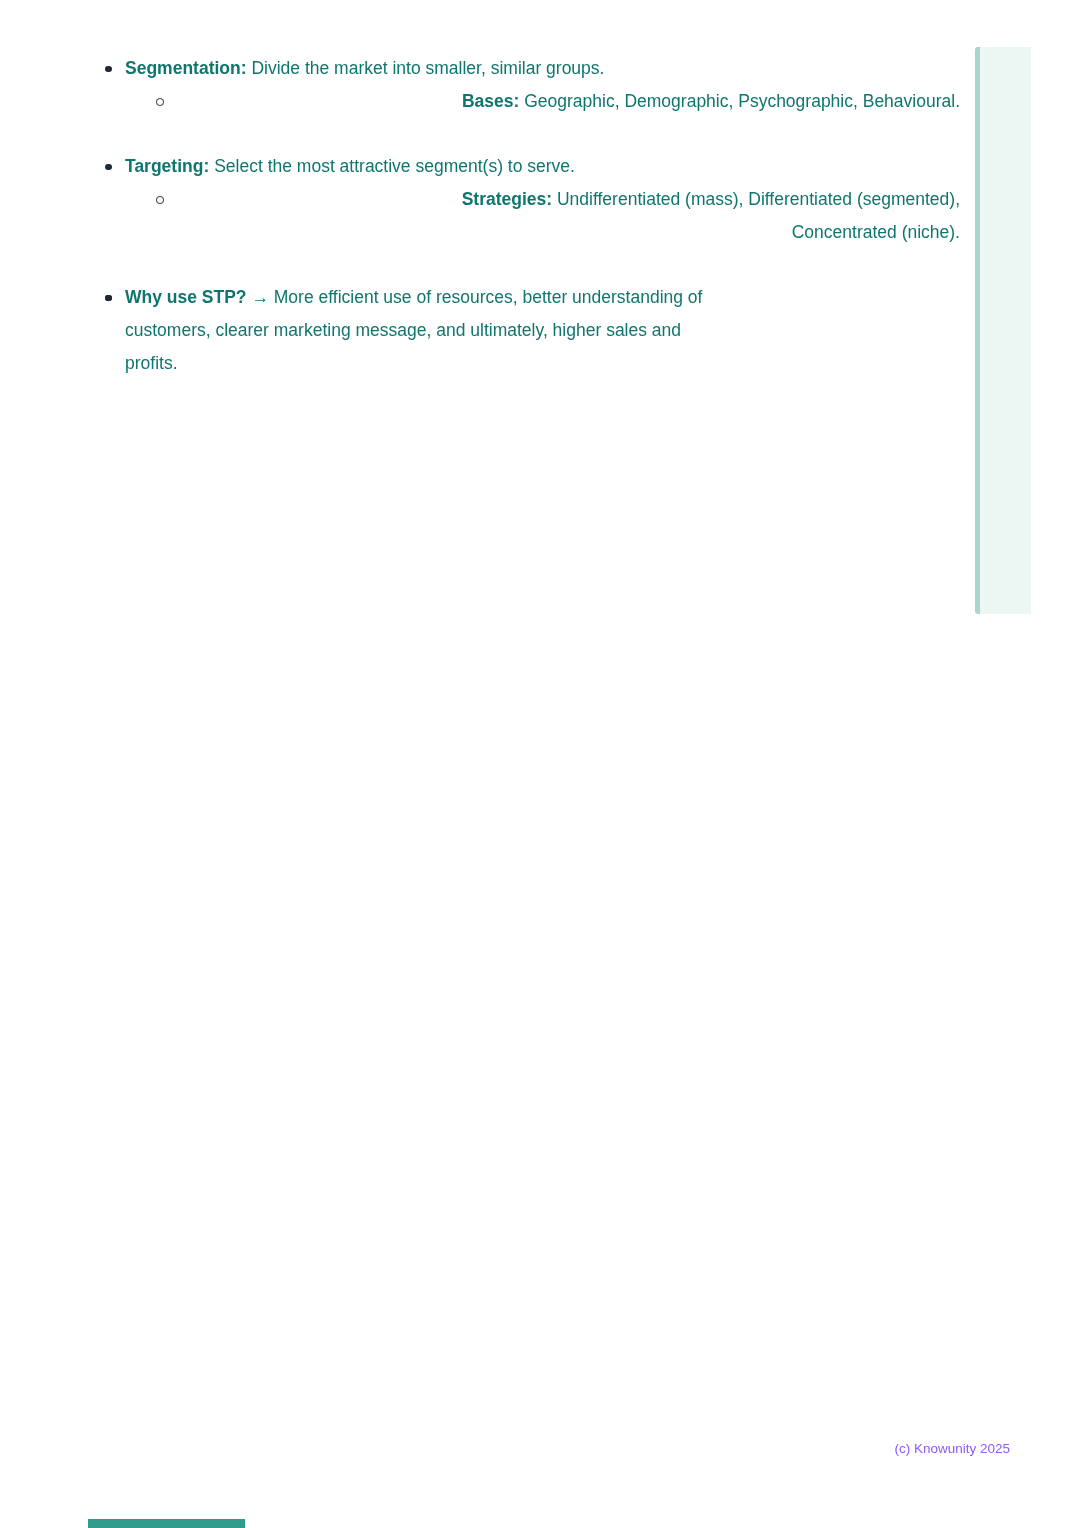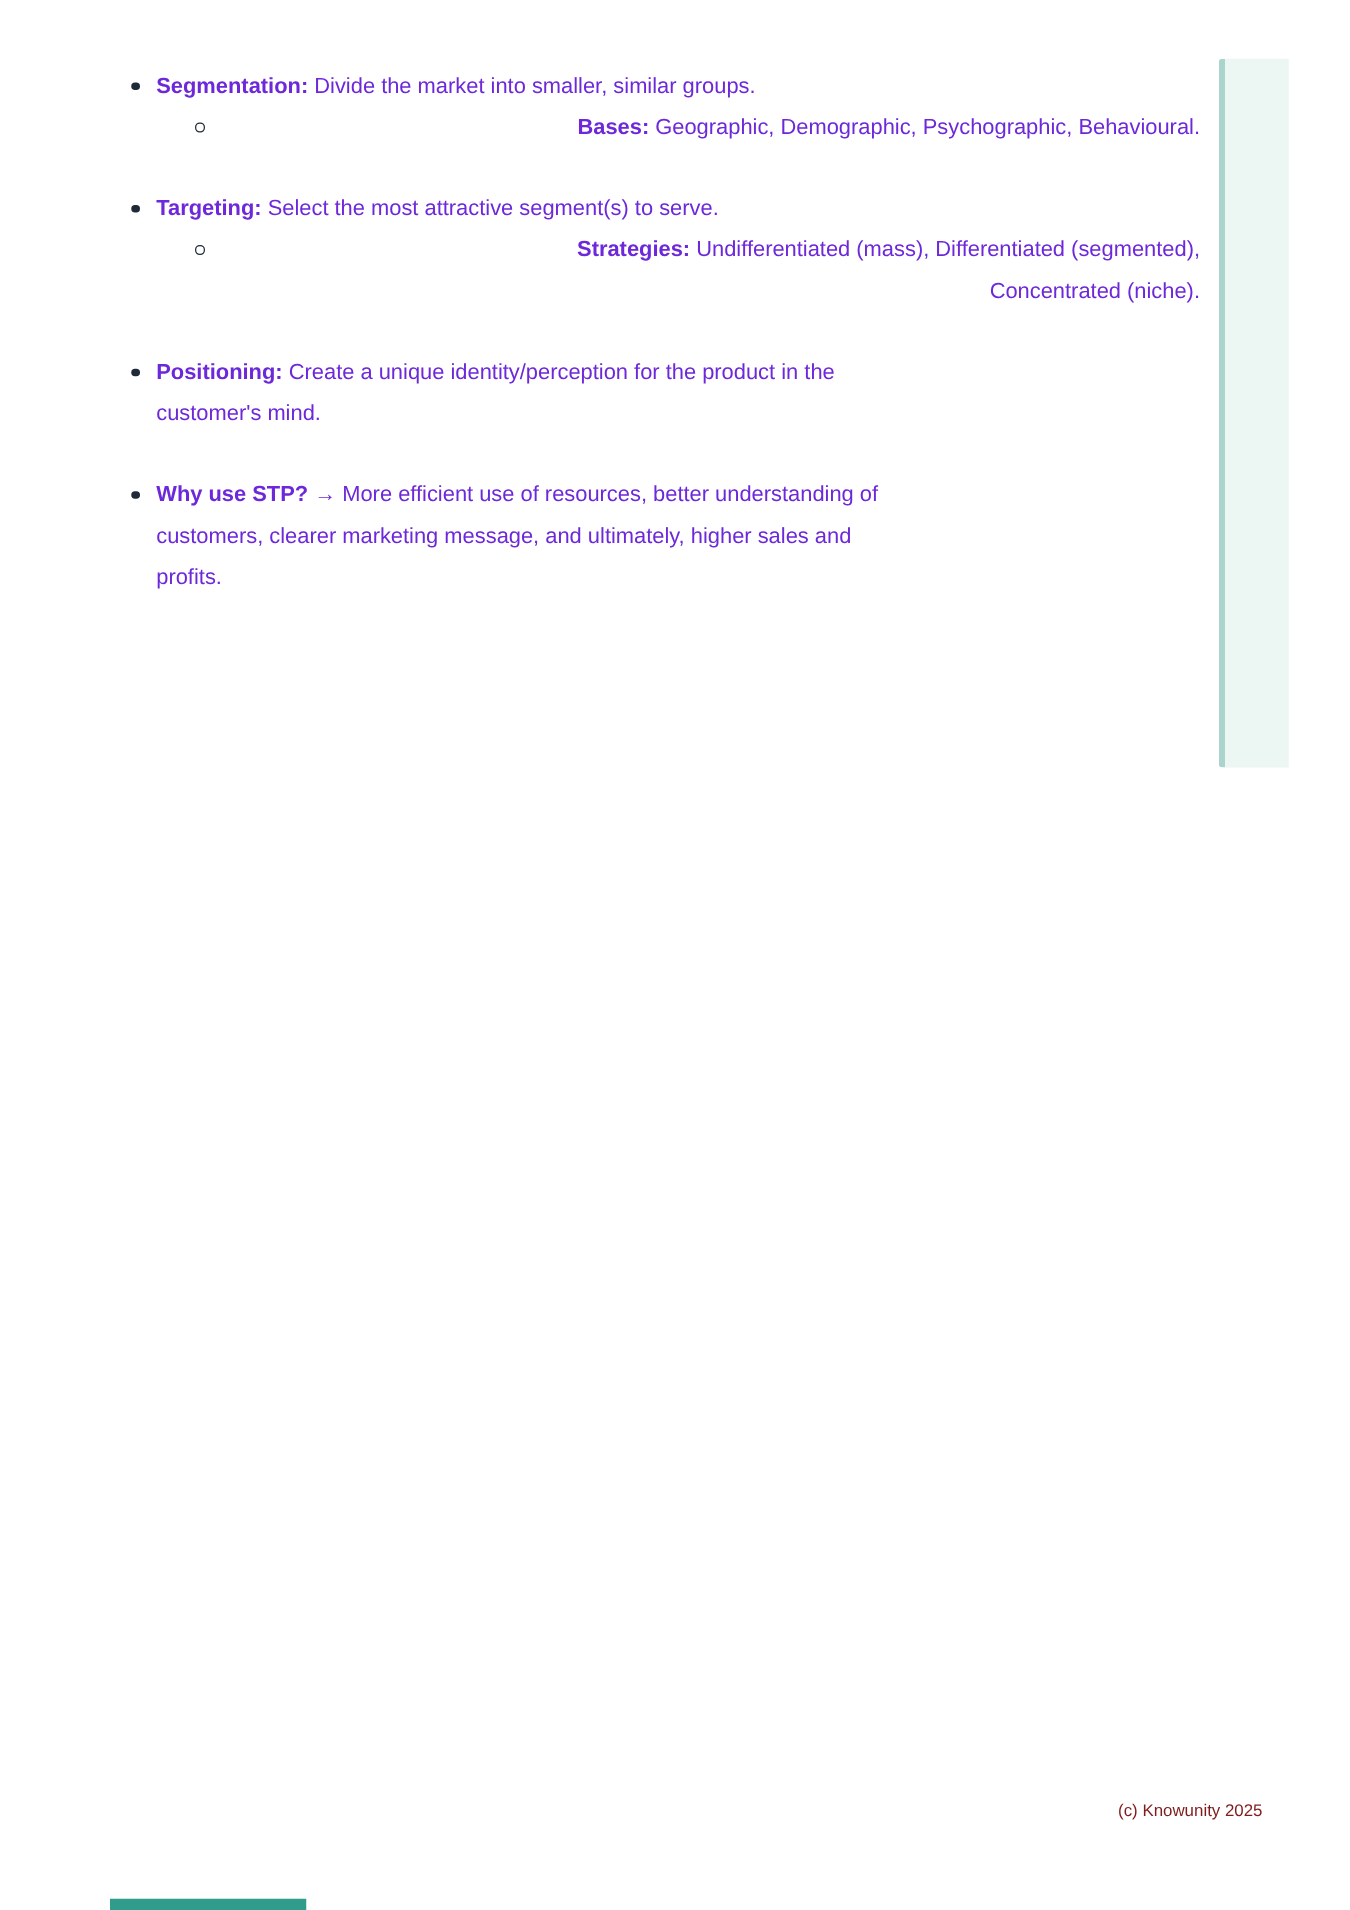--- a/index.html
+++ b/index.html
@@ -14,21 +14,21 @@
     overflow: hidden;
     font-family: "Liberation Sans", "DejaVu Sans", sans-serif;
   }
   .doc {
     position: absolute;
     top: 52px;
     left: 104px;
     width: 856px;
     font-size: 17.5px;
     line-height: 33px;
-    color: #6d28d9;
+    color: #0f766e;
     white-space: pre-wrap;
   }
   .main-item {
     position: relative;
     padding-left: 21px;
   }
   .main-item + .main-item {
     margin-top: 32px;
   }
   .main-item::before {
@@ -88,22 +88,21 @@
     left: 88px;
     width: 157px;
     height: 9px;
     background: #2f9c8c;
   }
 </style>
 </head>
 <body style="color: rgb(31, 41, 55);">
 
 <div class="doc"><div class="main-item"><div><span class="bold">Segmentation:</span><span> Divide the market into smaller, similar groups.</span></div><div class="sub-list"><div class="sub-item"><span class="bold">Bases:</span><span> Geographic, Demographic, Psychographic, Behavioural.</span></div></div></div><div class="main-item"><div><span class="bold">Targeting:</span><span> Select the most attractive segment(s) to serve.</span></div><div class="sub-list"><div class="sub-item"><span class="bold">Strategies:</span><span> Undifferentiated (mass), Differentiated (segmented),
-Concentrated (niche).</span></div></div></div><div class="main-item"><div><span class="bold">Positioning:</span><span> Create a unique identity/perception for the product in the
-customer's mind.</span></div><div class="sub-list"></div></div><div class="main-item"><div><span class="bold">Why use STP?</span><span> → More efficient use of resources, better understanding of
+Concentrated (niche).</span></div></div></div><div class="main-item"><div class="sub-list"></div></div><div class="main-item"><div><span class="bold">Why use STP?</span><span> → More efficient use of resources, better understanding of
 customers, clearer marketing message, and ultimately, higher sales and
 profits.</span></div></div></div>
 
 <div class="accent-bar" style="background: rgb(236, 246, 243); border-left-color: rgb(171, 212, 205);"></div>
 
-<div class="footer-note" style="color: #7f1d1d;">(c) Knowunity 2025</div>
+<div class="footer-note" style="color: #8b5cf6;">(c) Knowunity 2025</div>
 
 <div class="page-peek" style="background: rgb(47, 156, 140);"></div>
 
 </body></html>

